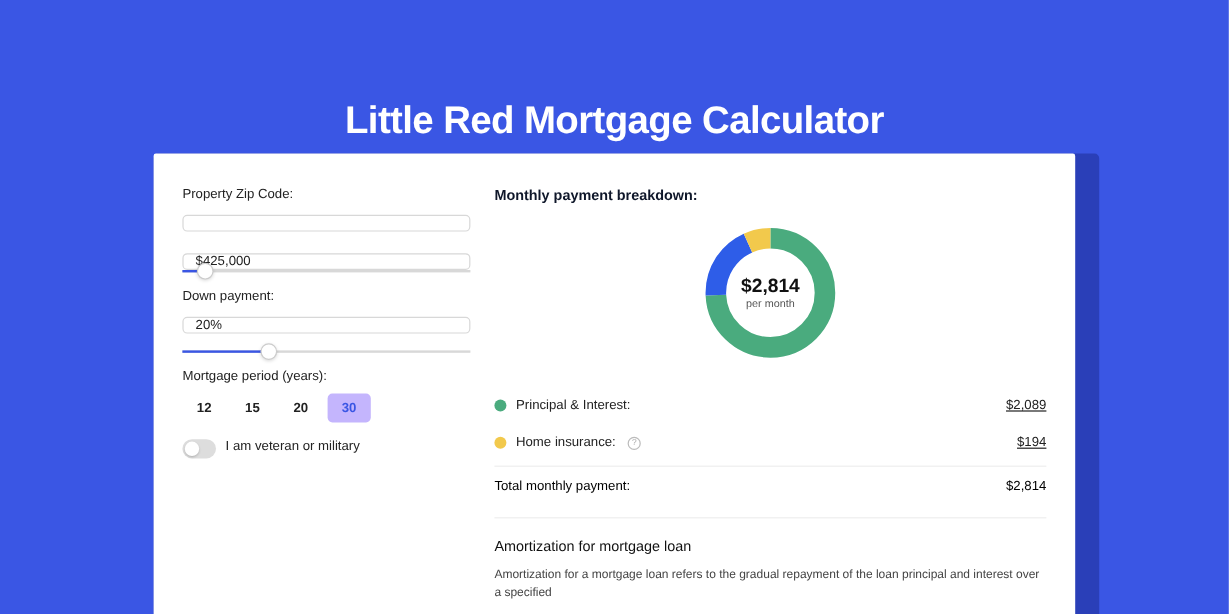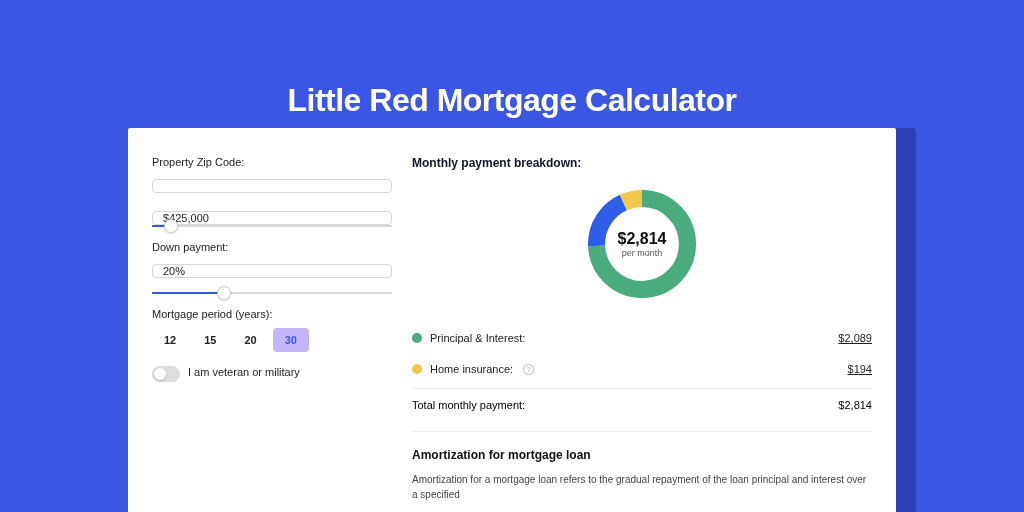--- a/index.html
+++ b/index.html
@@ -37,21 +37,21 @@
   .legend-row { display: flex; justify-content: space-between; padding: 9px 0; font-size: 11px; color: #222; border-top: 1px solid transparent; }
   .legend-left { display: flex; align-items: center; gap: 8px; }
   .dot { width: 10px; height: 10px; border-radius: 50%; }
   .dot.green { background: #4aab7e; }
   .dot.blue { background: #2e5de8; }
   .dot.yellow { background: #f2c94c; }
   .info-icon { width: 11px; height: 11px; border: 1px solid #bbb; border-radius: 50%; display: inline-flex; align-items: center; justify-content: center; font-size: 7px; color: #aaa; margin-left: 2px; }
   .legend-val { font-weight: 400; text-decoration: underline; }
   .total-row { display: flex; justify-content: space-between; padding: 10px 0 14px 0; font-size: 11px; font-weight: 400; border-top: 1px solid #eee; margin-top: 4px; }
   .amort { border-top: 1px solid #eee; padding-top: 16px; margin-top: 6px; }
-  .amort-title { font-size: 12px; font-weight: 700; color: #111; margin-bottom: 10px; }
+  .amort-title { font-size: 12px; font-weight: 400; color: #111; margin-bottom: 10px; }
   .amort-text { font-size: 10px; color: #444; line-height: 1.5; }
 </style>
 </head>
 <body>
 
 <div class="stage">
   <h1 class="title">Little Red Mortgage Calculator</h1>
   <div class="card-shadow"></div>
   <div class="card">
 

